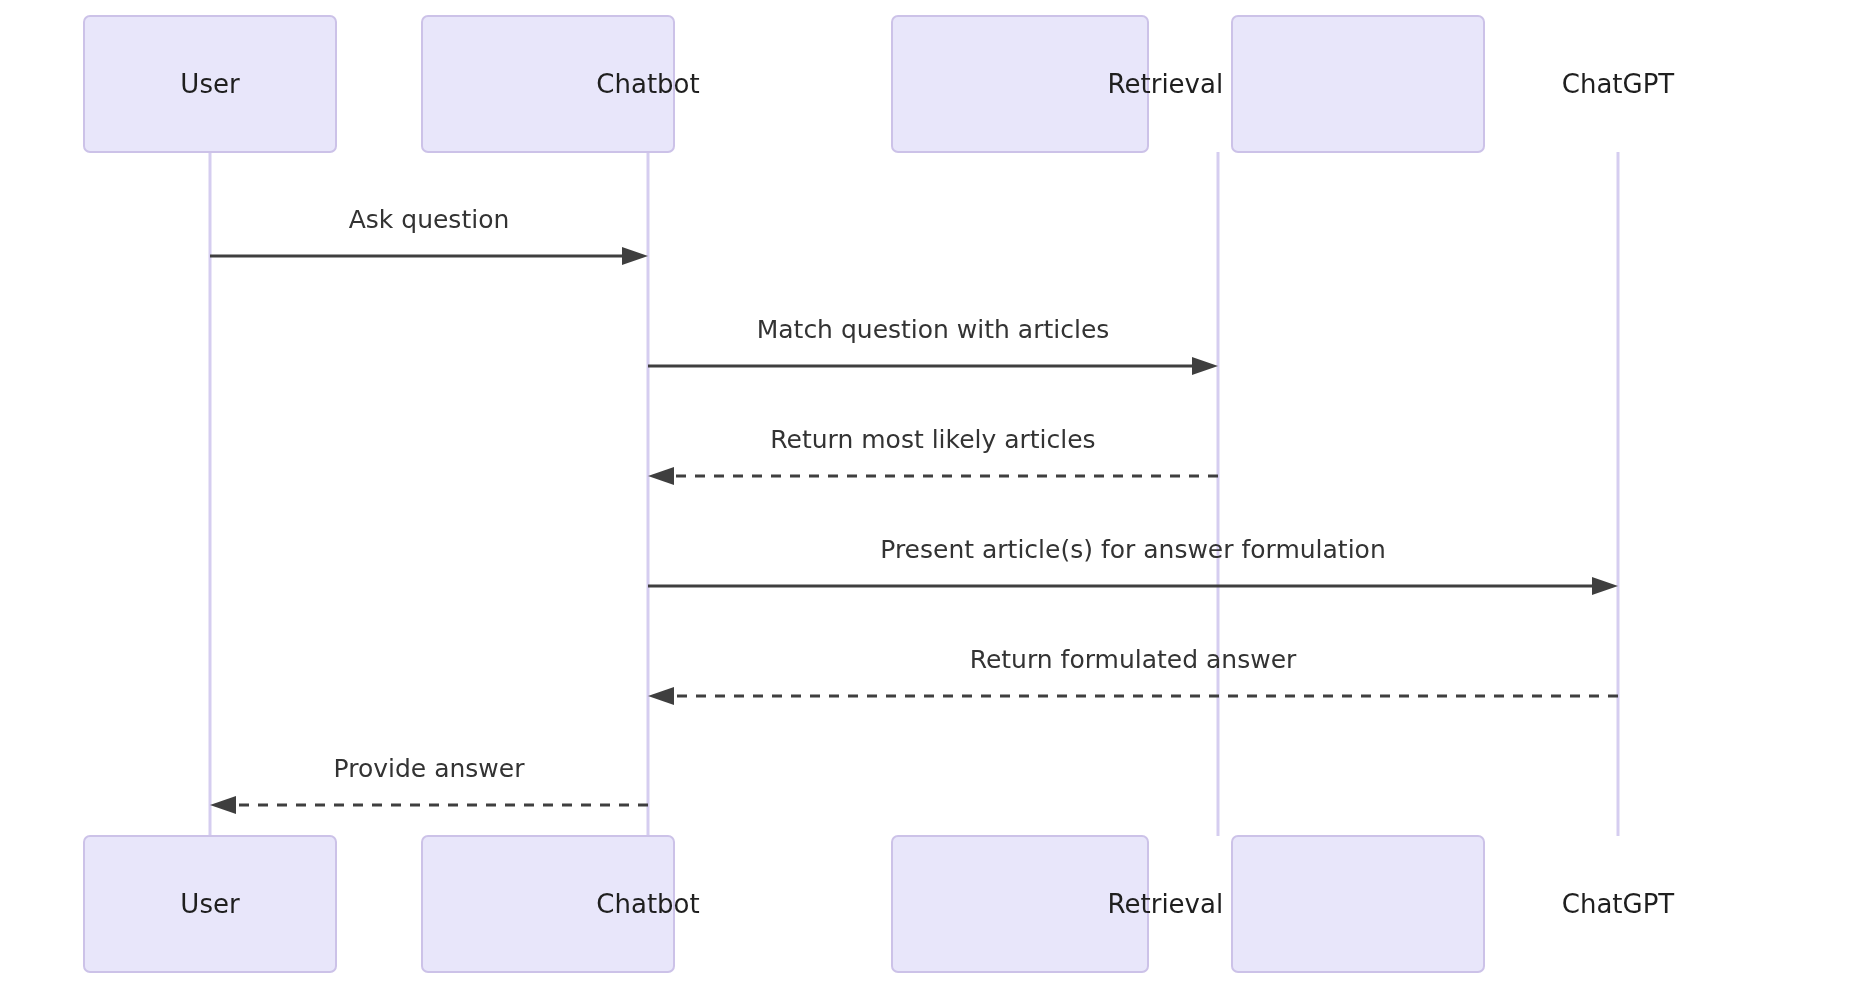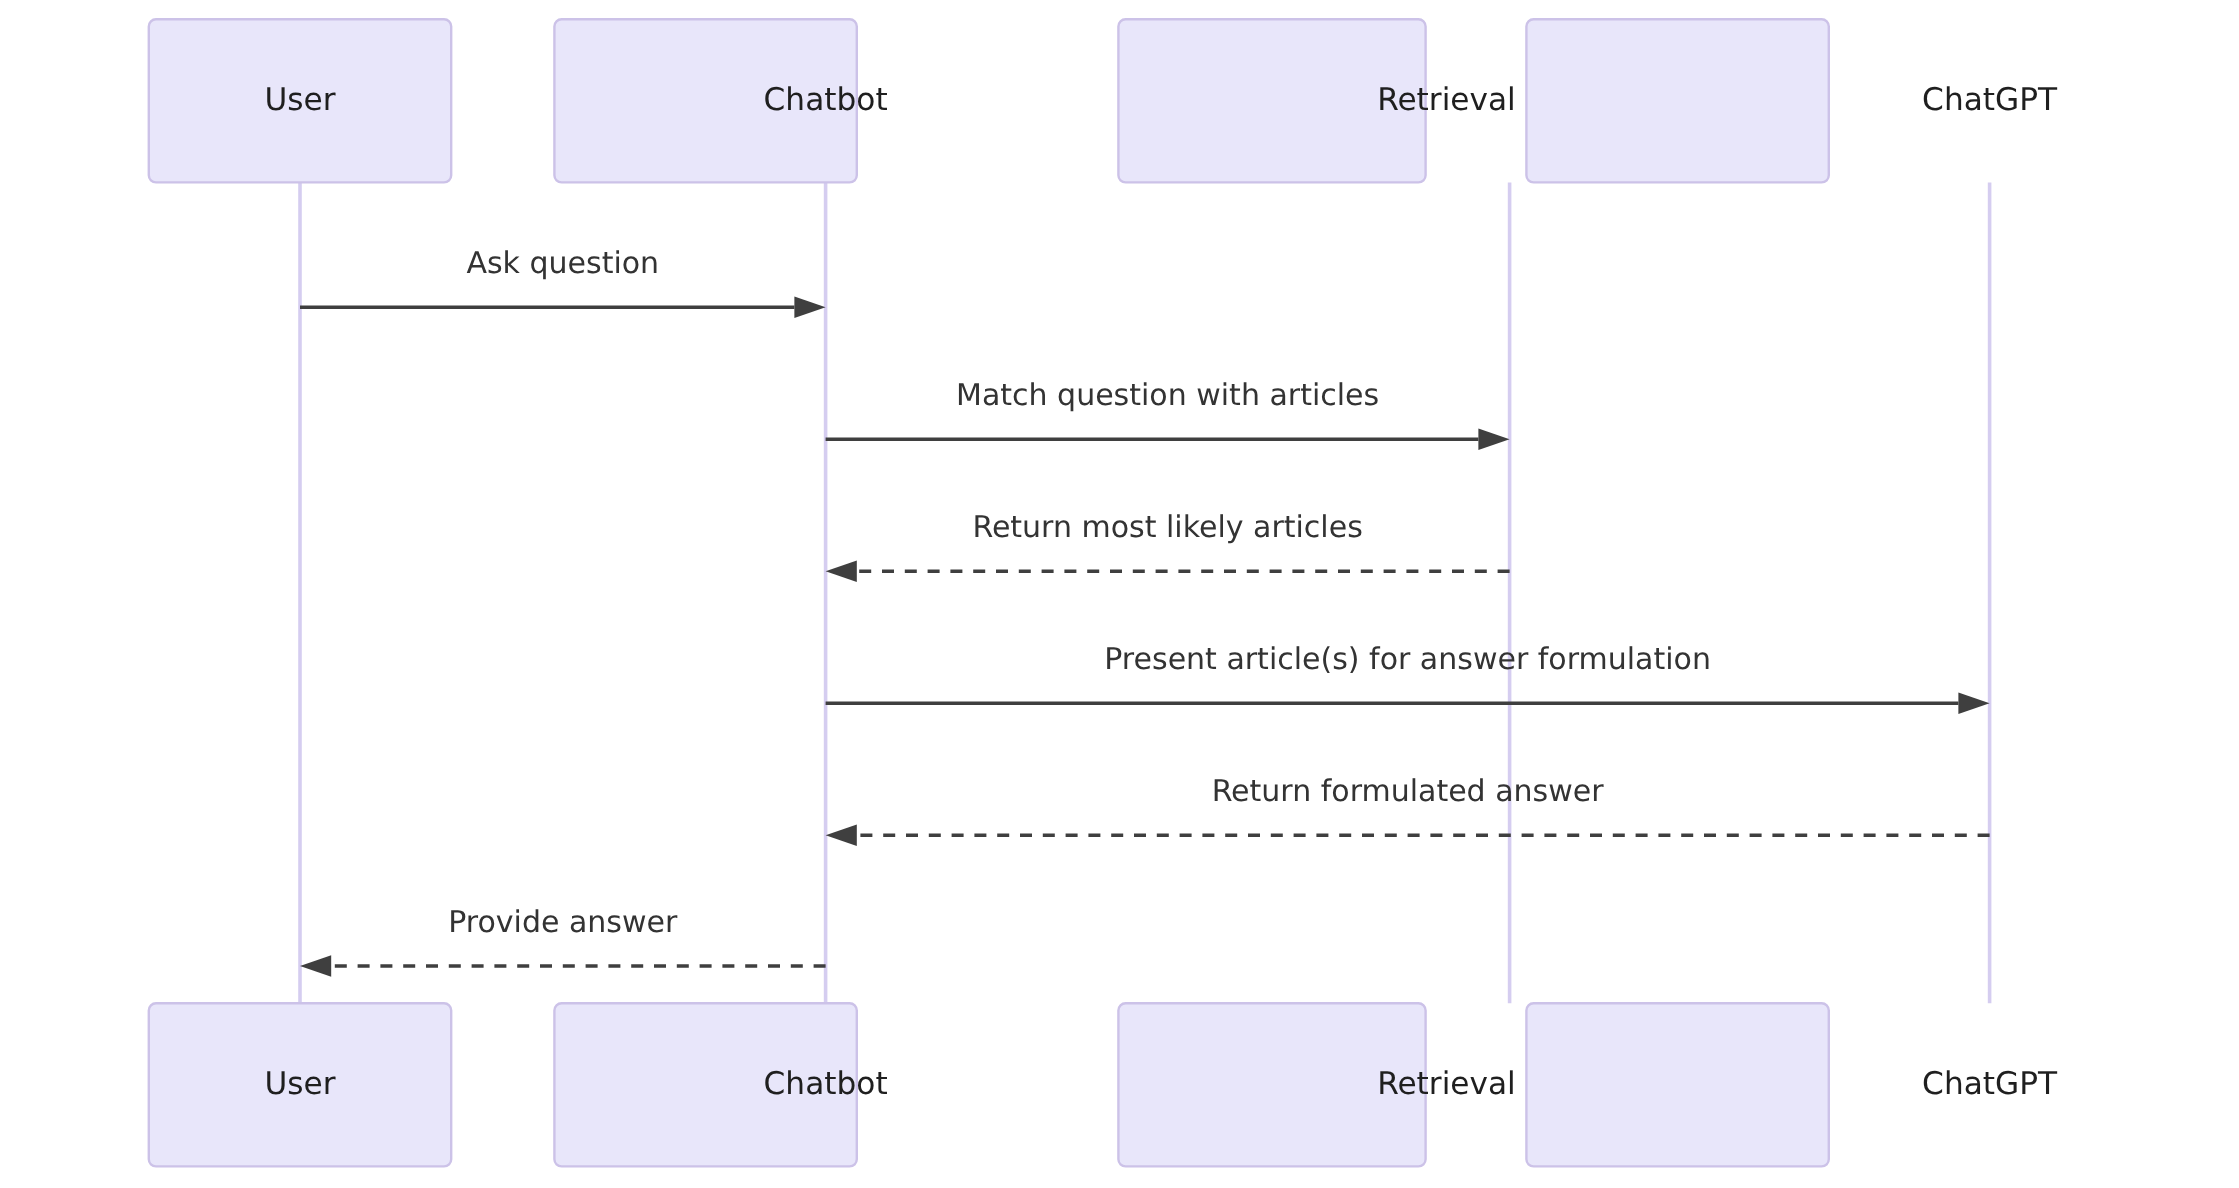--- a/index.html
+++ b/index.html
@@ -11,21 +11,20 @@
     width: 1866px;
     height: 990px;
     font-family: "DejaVu Sans", "Liberation Sans", sans-serif;
     overflow: hidden;
   }
   #diagram-root {
     position: relative;
     width: 1618px;
     height: 990px;
     background: #ffffff;
-    margin-left: 40px;
   }
   #seq-svg {
     position: absolute;
     top: 0;
     left: 0;
     width: 1866px;
     height: 990px;
     display: block;
   }
   .participant-label,

